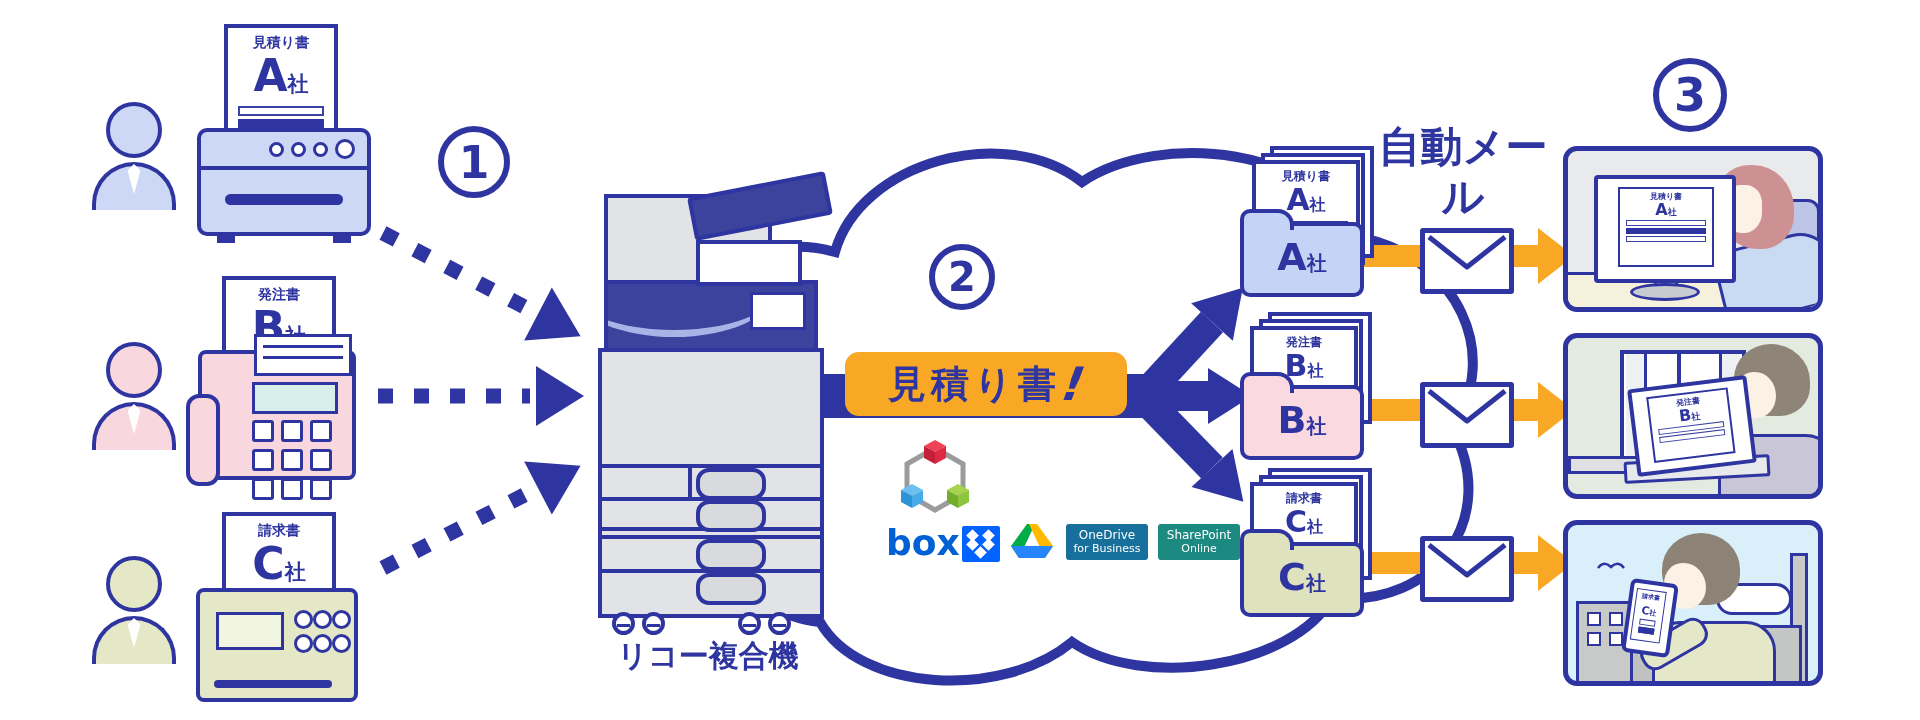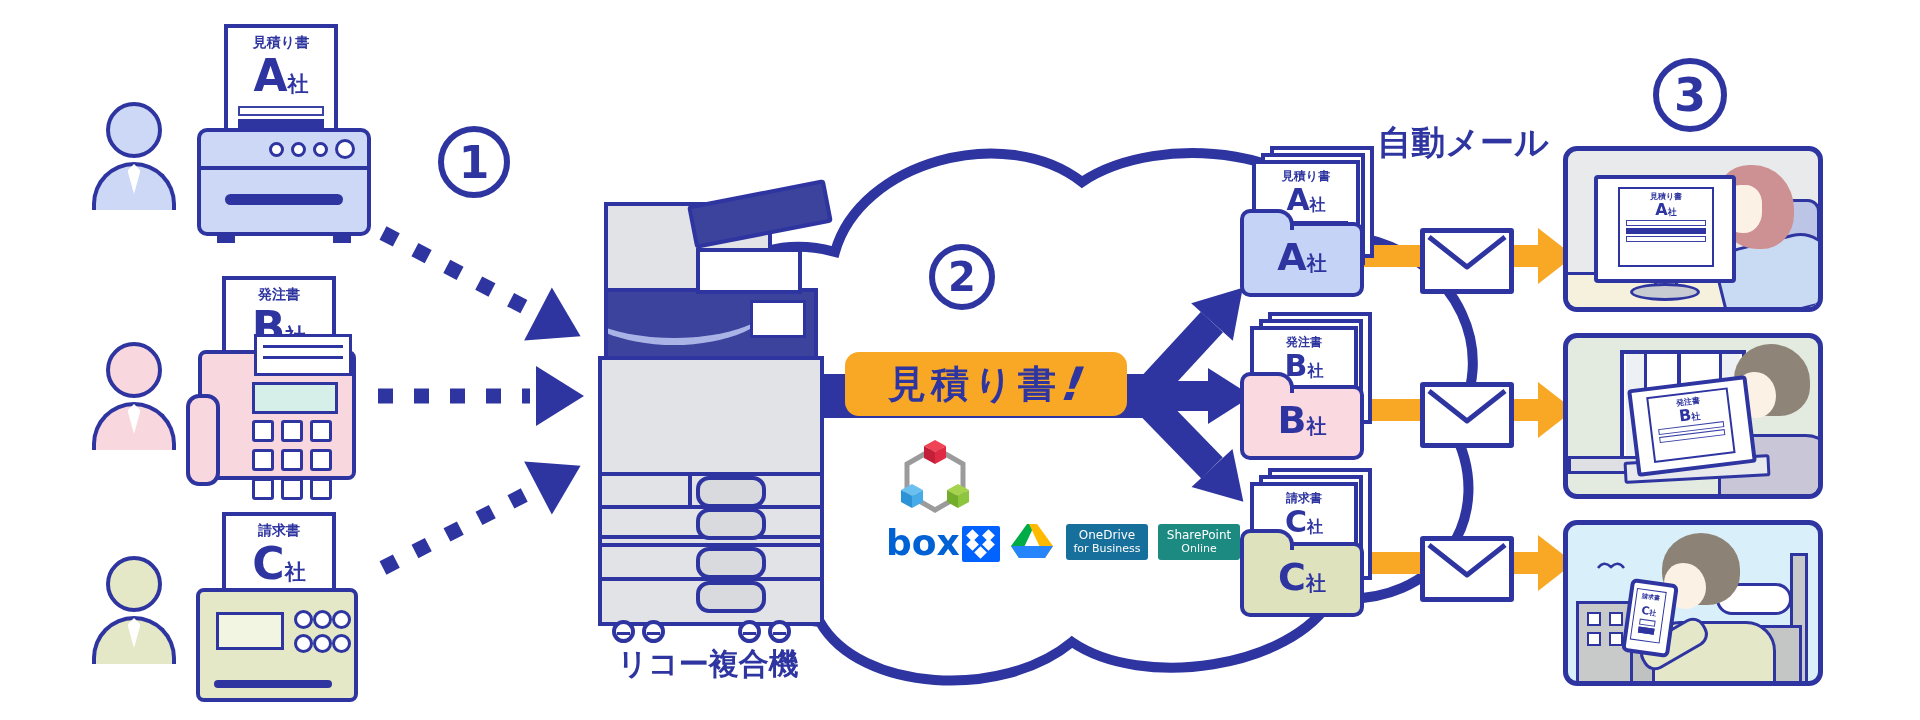--- a/index.html
+++ b/index.html
@@ -47,21 +47,21 @@
   .fx-sheet{position:absolute;left:52px;top:-20px;width:92px;height:36px;background:#fff;border:3px solid var(--o);}
   .ln{height:0;border-top:3px solid var(--o);margin:8px 6px 0;}
   .fx-screen{position:absolute;background:#d6efe9;border:3px solid var(--o);}
   .fx-keys{position:absolute;display:grid;grid-template-columns:repeat(3,22px);gap:7px;}
   .key{height:16px;border:3px solid var(--o);background:#fff;border-radius:3px;}
   .fx-dots{position:absolute;display:grid;grid-template-columns:repeat(3,14px);gap:5px;}
   .rkey{width:13px;height:13px;border:3px solid var(--o);background:#fff;border-radius:50%;}
   .fx-out{position:absolute;left:14px;bottom:10px;width:118px;height:8px;background:var(--o);border-radius:4px;}
 
   
-  .mfp{position:absolute;left:598px;top:196px;width:224px;height:494px;z-index:3;}
+  .mfp{position:absolute;left:598px;top:188px;width:224px;height:494px;z-index:3;}
   .mfp .adf{position:absolute;left:92px;top:-4px;width:132px;height:36px;background:#3b439d;
             border:4px solid var(--o);border-radius:4px;transform:rotate(-11deg);}
   .mfp .topbox{position:absolute;left:6px;top:6px;width:160px;height:86px;background:#e2e3e7;border:4px solid var(--o);}
   .mfp .panel{position:absolute;left:98px;top:52px;width:98px;height:38px;background:#fff;border:4px solid var(--o);z-index:3;}
   .mfp .midband{position:absolute;left:6px;top:92px;width:206px;height:70px;background:#3b439d;
                 border:4px solid var(--o);overflow:hidden;}
   .mfp .midband::after{content:"";position:absolute;left:-34px;top:-38px;width:200px;height:84px;border-radius:50%;
                 border-bottom:7px solid #aab3e6;}
   .mfp .slot{position:absolute;left:152px;top:104px;width:50px;height:32px;background:#fff;border:3px solid var(--o);z-index:3;}
   .mfp .mbody{position:absolute;left:0;top:160px;width:218px;height:262px;background:#e2e3e7;border:4px solid var(--o);}
@@ -91,21 +91,21 @@
   .s-co{line-height:1;font-weight:600;} .s-co .big{font-size:30px;} .s-co .suf{font-size:16px;}
   .s-bars{margin:6px 8px 0;}
   .folder{position:absolute;width:116px;height:67px;border:4px solid var(--o);border-radius:8px 10px 10px 10px;
           text-align:center;font-weight:600;background:var(--fc);z-index:3;}
   .folder::before{content:"";position:absolute;top:-17px;left:-4px;width:46px;height:17px;background:var(--fc);
           border:4px solid var(--o);border-bottom:none;border-radius:10px 16px 0 0;}
   .f-co{margin-top:12px;line-height:1;} .f-co .big{font-size:38px;} .f-co .suf{font-size:20px;}
 
   
   .mail-head{position:absolute;left:1372px;top:122px;width:182px;text-align:center;font-weight:800;
-             font-size:34px;line-height:1.18;z-index:2;}
+             font-size:42px;line-height:1.18;z-index:2;}
   .env{position:absolute;width:84px;height:56px;background:#fff;border:5px solid var(--o);border-radius:3px;z-index:4;}
 
   
   .photo{position:absolute;left:1563px;width:250px;height:156px;border:5px solid var(--o);border-radius:14px;
          overflow:hidden;z-index:4;}
   .mini{position:absolute;background:#fff;border:2px solid var(--o);text-align:center;color:var(--o);}
   .m-t{font-size:8px;font-weight:700;margin-top:2px;}
   .m-co{line-height:1;font-weight:700;} .m-co .b{font-size:16px;} .m-co .s{font-size:9px;}
   .mbar{height:4px;border:1px solid #3a42a6;margin:2px 6px 0;}
   .mbar.dark{background:var(--o);border-color:var(--o);}

